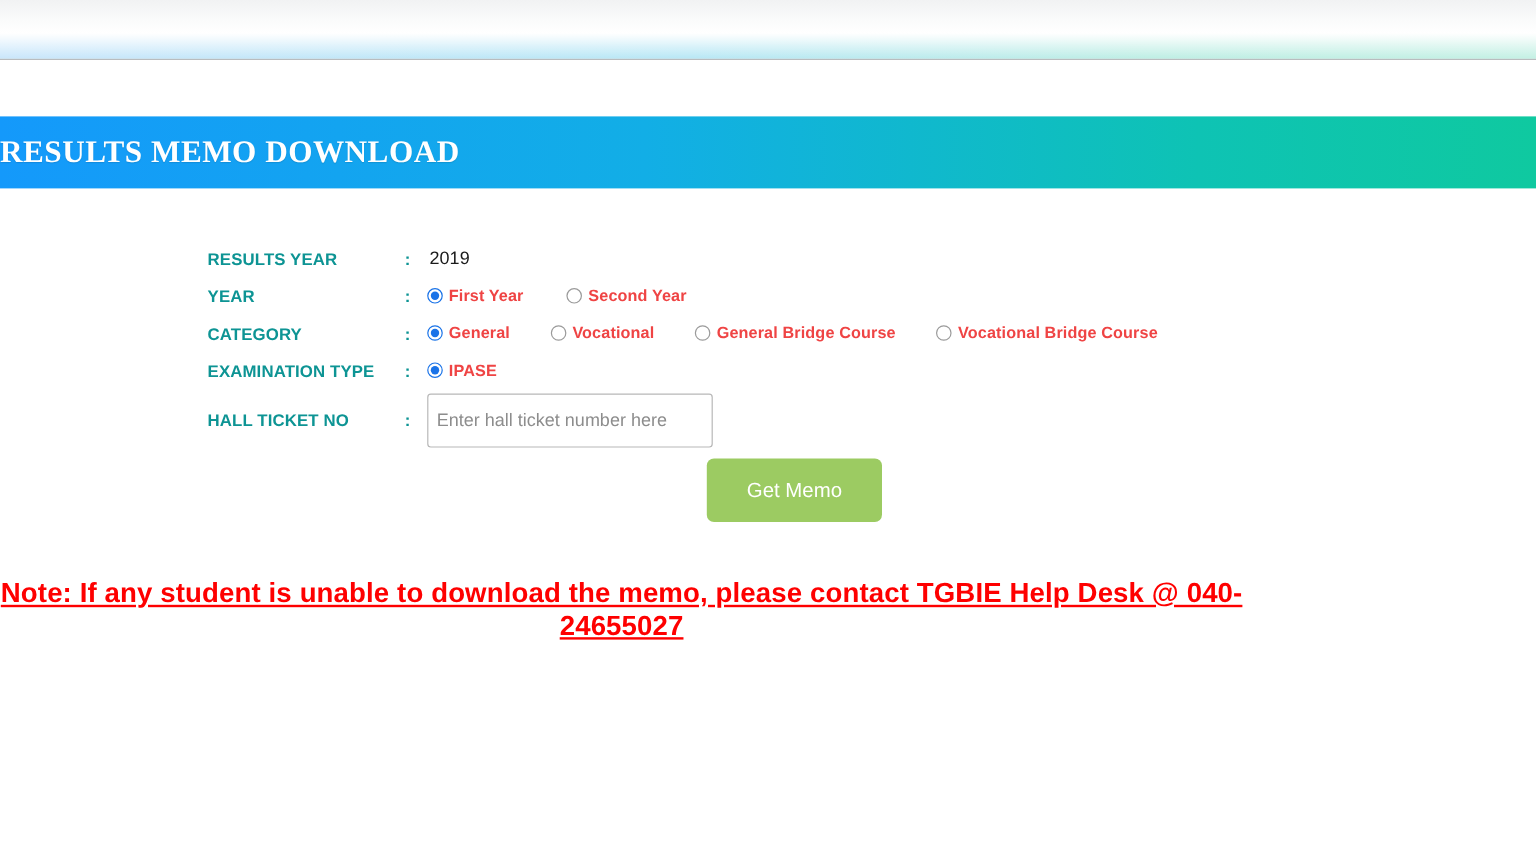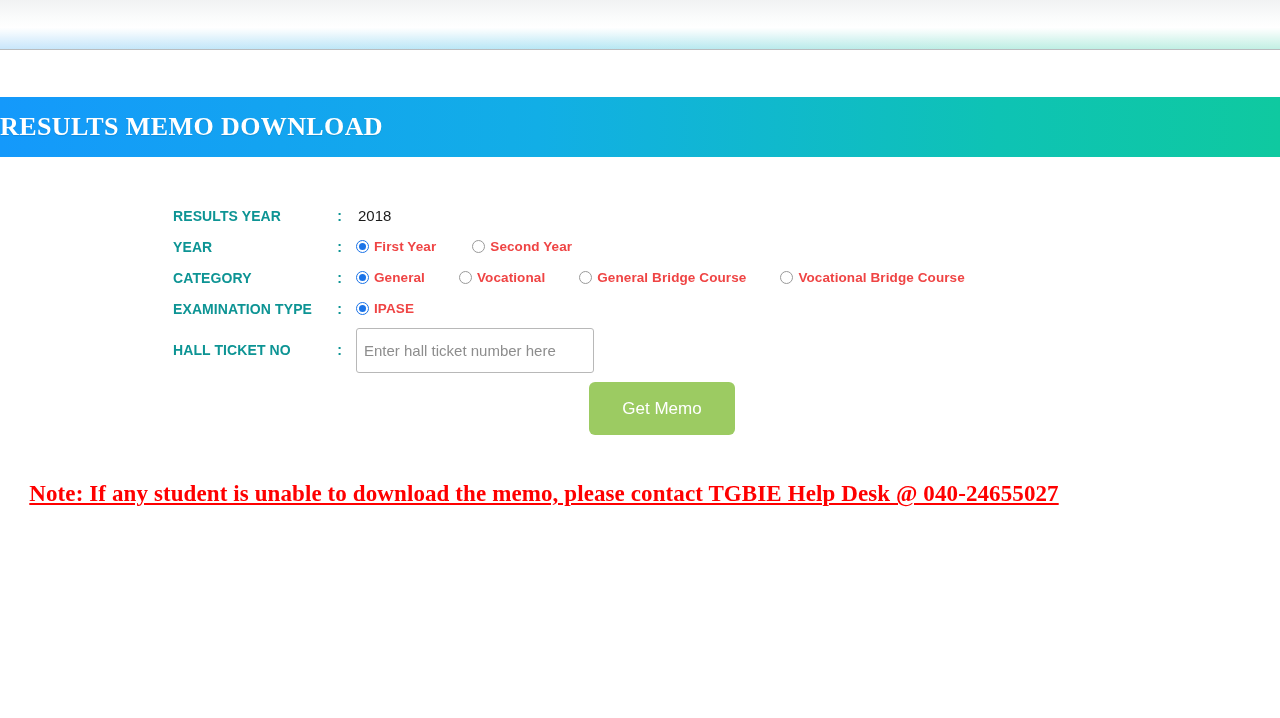--- a/index.html
+++ b/index.html
@@ -194,27 +194,26 @@
     margin-left: 14px;
   }
 
   
   .note {
     position: absolute;
     left: 0;
     top: 481px;
     width: 1036px;
     text-align: center;
-    font-family: Liberation Serif, serif;
+    font-family: Liberation Sans, sans-serif;
     font-weight: bold;
     font-size: 23px;
     color: #fe0000;
     text-decoration: underline;
     letter-spacing: 0.1px;
-    margin-left: 26px;
   }
 </style>
 </head>
 <body>
 
 <div class="top-strip">
   <div class="top-strip-inner"></div>
 </div>
 
 <div class="banner">
@@ -222,21 +221,21 @@
 </div>
 
 <div class="form-area">
 
   <div class="frow">
     <div class="flabel">
       <span>RESULTS YEAR</span>
       <span class="colon">:</span>
     </div>
     <div class="fvalue">
-      <span class="plain-value">2018</span>
+      <span class="plain-value">2019</span>
     </div>
   </div>
 
   <div class="frow">
     <div class="flabel">
       <span>YEAR</span>
       <span class="colon">:</span>
     </div>
     <div class="fvalue">
       <label class="radio-item" style="margin-left:12px;">

